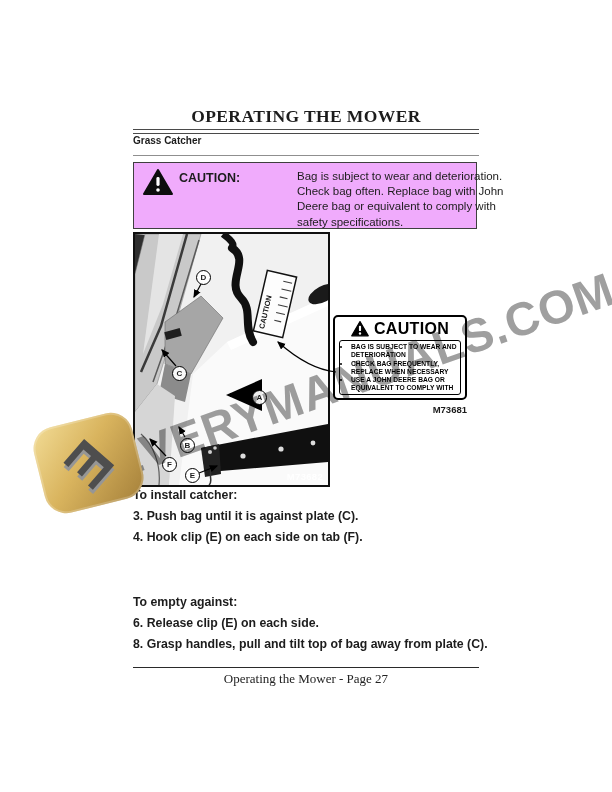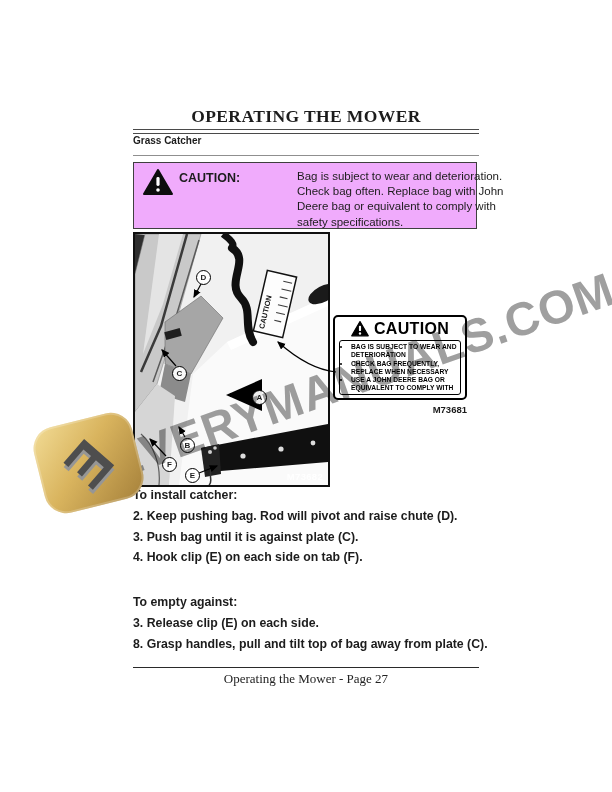--- a/index.html
+++ b/index.html
@@ -174,28 +174,27 @@
     <defs>
       <marker id="ah2" markerWidth="8" markerHeight="8" refX="6" refY="3" orient="auto">
         <path d="M0,0 L7,3 L0,6 z" fill="#000"></path>
       </marker>
     </defs>
     <path d="M 70,44 C 50,42 30,30 12,14" stroke="#000" stroke-width="1.2" fill="none" marker-end="url(#ah2)"></path>
   </svg>
 
   <div class="steps" style="top:489px">
     <p class="hd">To install catcher:</p>
-    <p>2. Keep pushing bag. Rod will pivot and raise chute (D).</p>
     <p>3. Push bag until it is against plate (C).</p>
     <p>4. Hook clip (E) on each side on tab (F).</p>
   </div>
 
   <div class="steps" style="top:596px">
     <p class="hd">To empty against:</p>
-    <p>3. Release clip (E) on each side.</p>
+    <p>6. Release clip (E) on each side.</p>
     <p>8. Grasp handles, pull and tilt top of bag away from plate (C).</p>
   </div>
 
   <div class="footer-rule"></div>
   <div class="footer">Operating the Mower - Page 27</div>
 
   <div class="wm-logo">
     <span class="logo-letter">E</span>
   </div>
   <div class="wm-text">EVERYMANUALS.COM</div>

